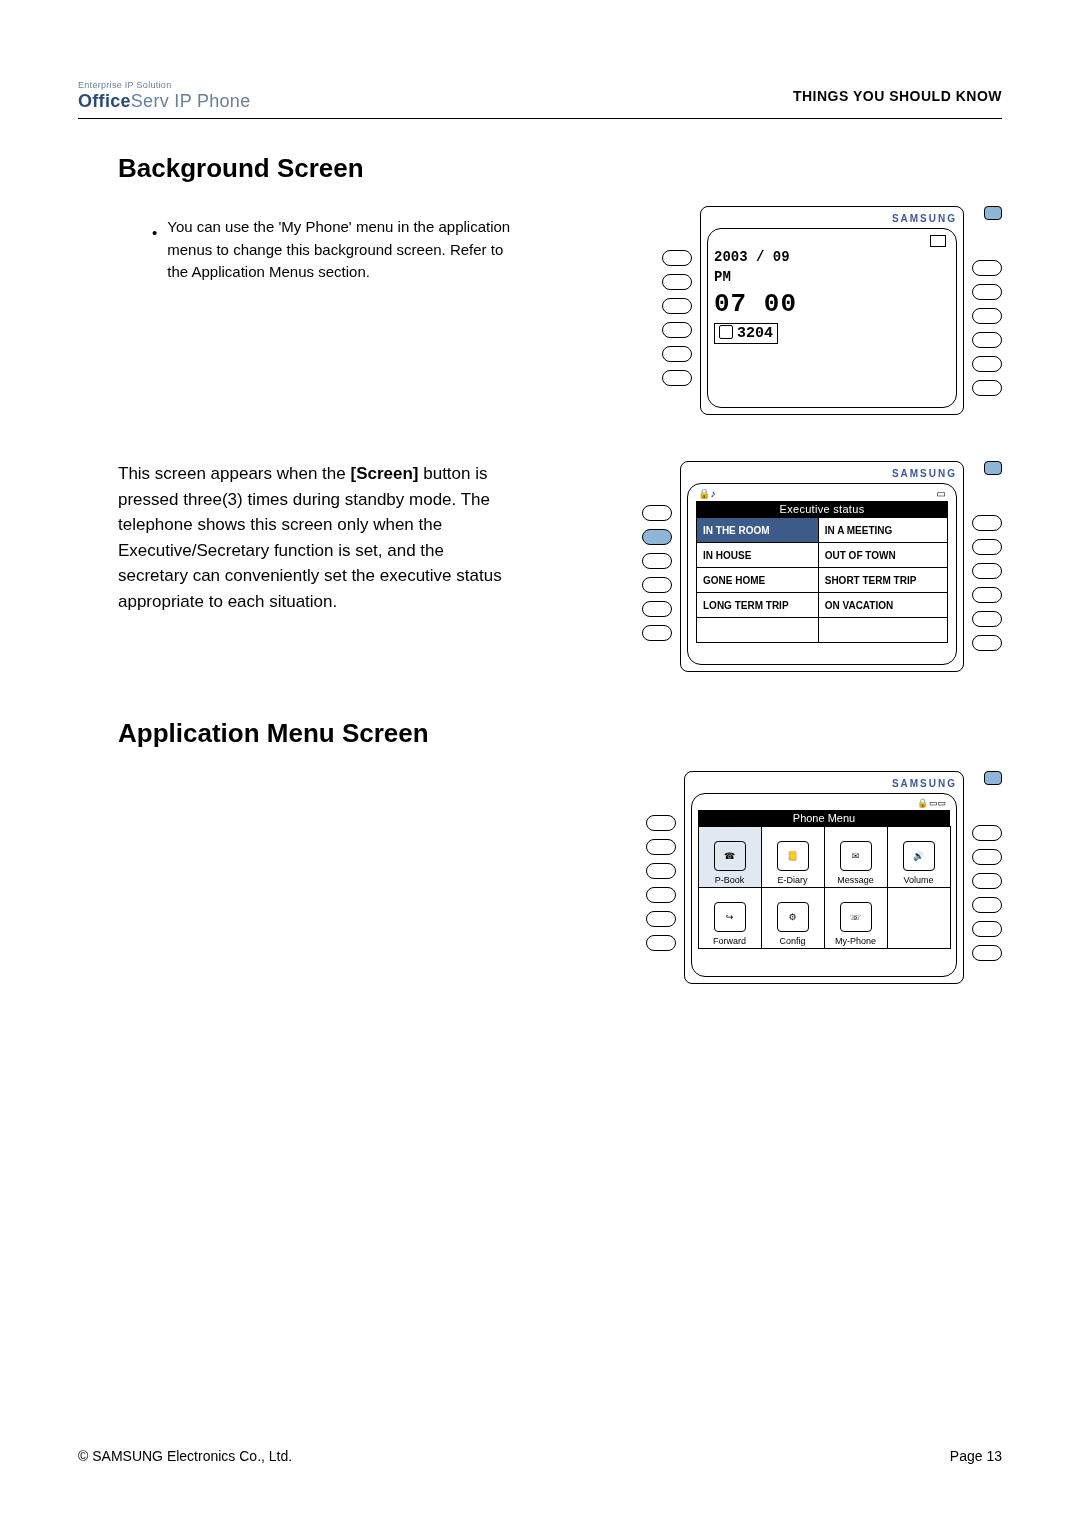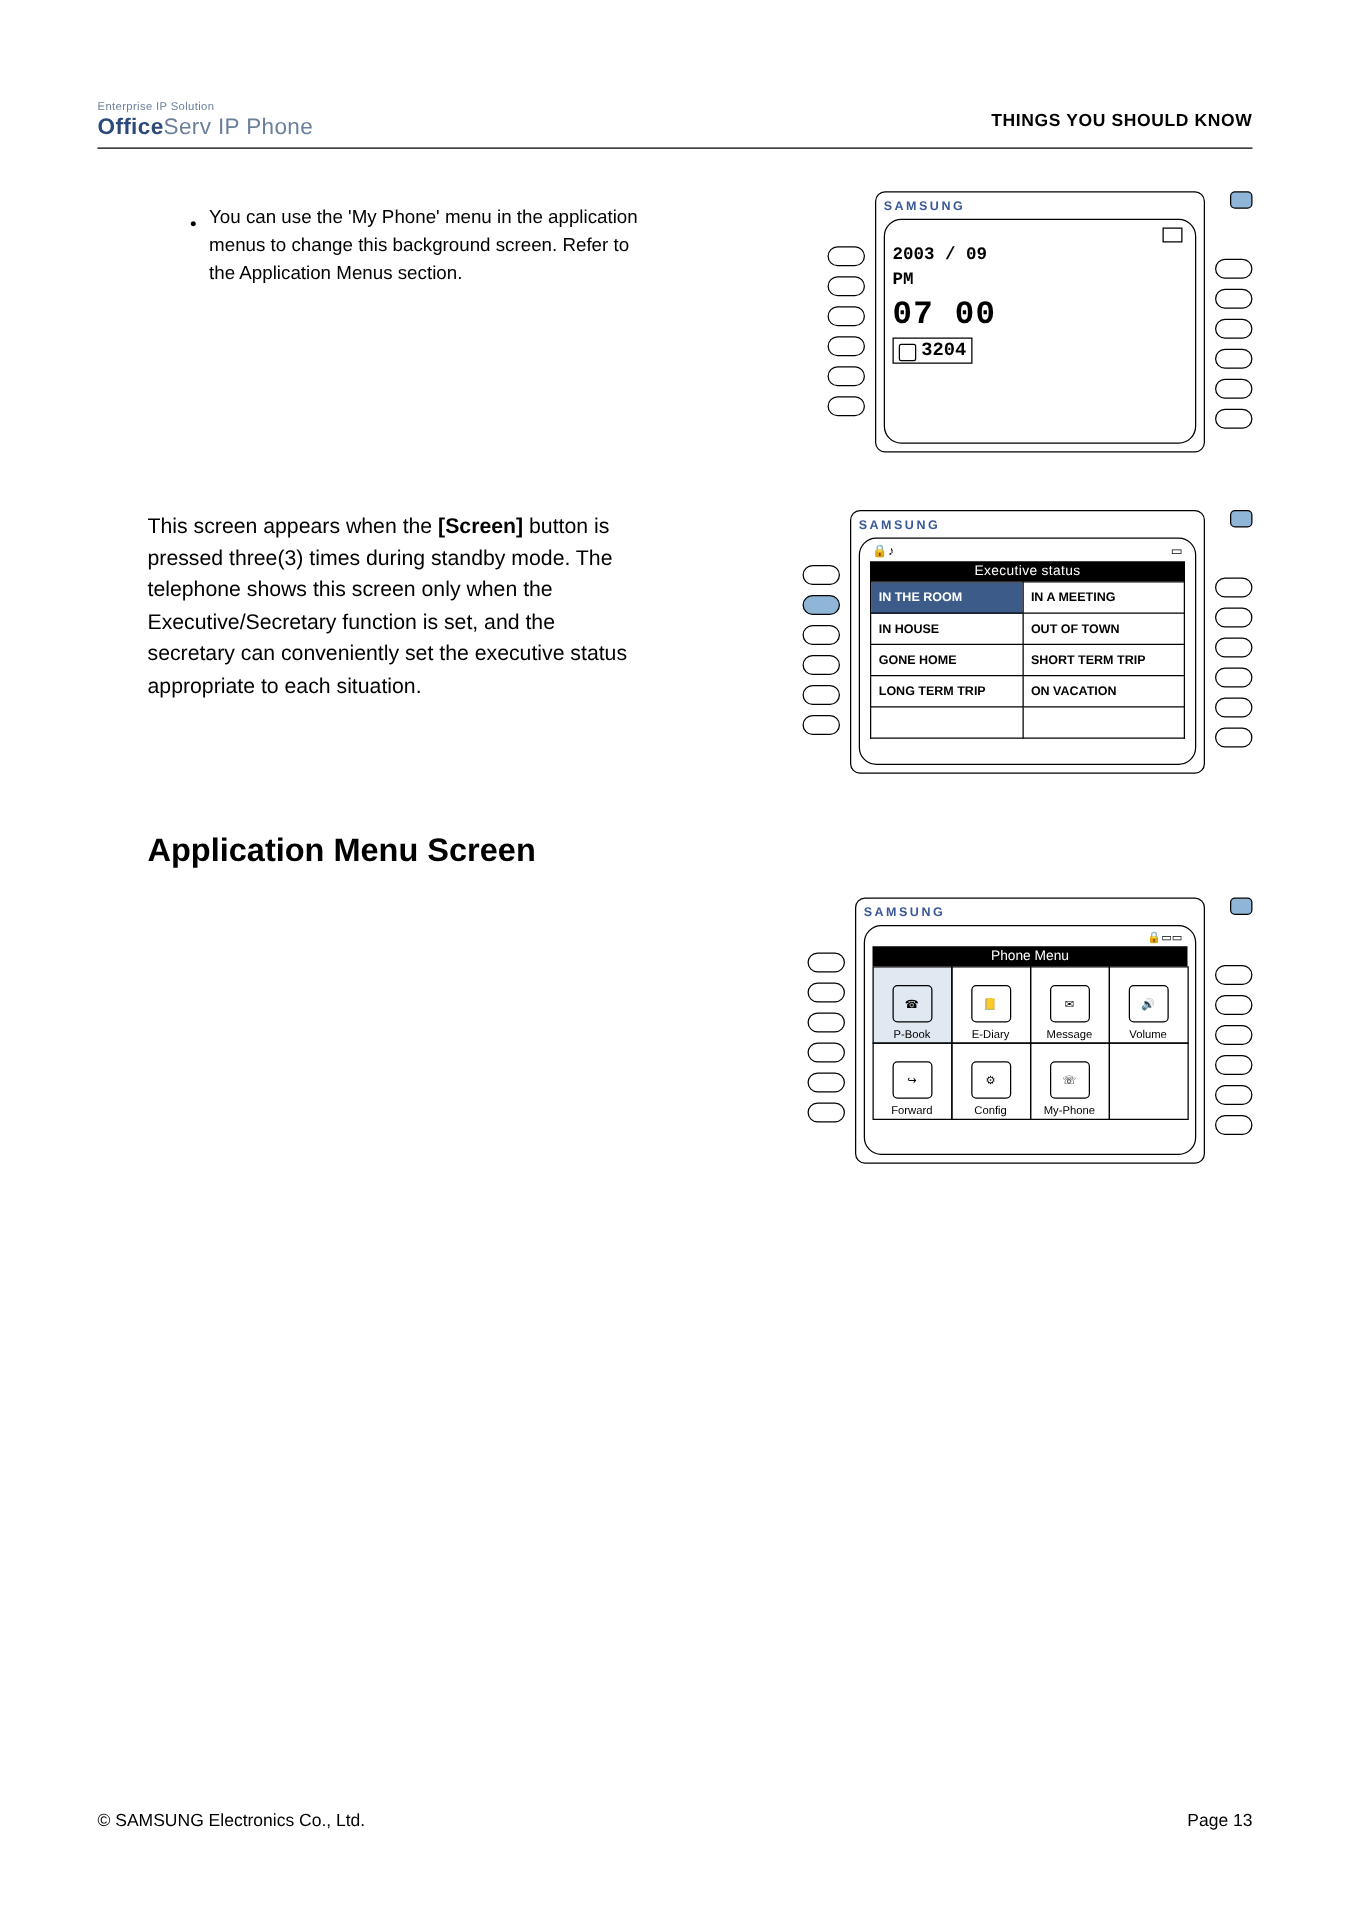--- a/index.html
+++ b/index.html
@@ -111,21 +111,21 @@
     flex-direction:column;
   }
   .lcd {
     border: 1.5px solid #000;
     border-radius: 8px;
     padding: 6px;
     background: #fff;
     box-sizing: border-box;
   }
   .lcd-brand {
-    text-align: left;
+    text-align: right;
     font-size: 10px;
     letter-spacing: 2px;
     color: #3b5998;
     font-weight: 700;
   }
   .screen-outer {
     border: 1.5px solid #000;
     border-radius: 14px;
     padding: 6px;
     margin-top: 4px;
@@ -150,21 +150,21 @@
     display:flex;
     flex-direction:column;
     gap:4px;
     font-family: "Courier New", monospace;
   }
   .fig1 .year { font-weight:700; font-size:14px; }
   .fig1 .pm { font-weight:700; font-size:14px; }
   .fig1 .time { font-weight:700; font-size:26px; letter-spacing:1px;}
   .fig1 .ext {
     border:1px solid #000; padding:1px 4px;
-    display:inline-flex; align-items:flex-end; gap:4px;
+    display:inline-flex; align-items:flex-start; gap:4px;
     font-size:15px; font-weight:700; width:fit-content;
   }
   .fig1 .ext .phone-ic {
     width:12px;height:12px;border:1px solid #000;border-radius:2px;
   }
   .fig1 .cal {
     font-family: "Courier New", monospace;
     font-size:11.5px;
     line-height:1.15;
   }
@@ -243,20 +243,21 @@
 
   <div class="header-bar">
     <div class="brand">
       <span class="sub">Enterprise IP Solution</span>
       <b>Office</b><span class="thin">Serv IP Phone</span>
     </div>
     <div class="header-right">THINGS YOU SHOULD KNOW</div>
   </div>
 
   <div class="section">
+    <h2 class="section-title">Background Screen</h2>
     <div class="row">
       <div class="col-text">
         <div class="bullet-block">
           <div class="bullet-row">
             <span class="bullet-dot">•</span>
             <span>You can use the 'My Phone' menu in the application menus to change this background screen. Refer to the Application Menus section.</span>
           </div>
         </div>
       </div>
       <div class="col-figure">

